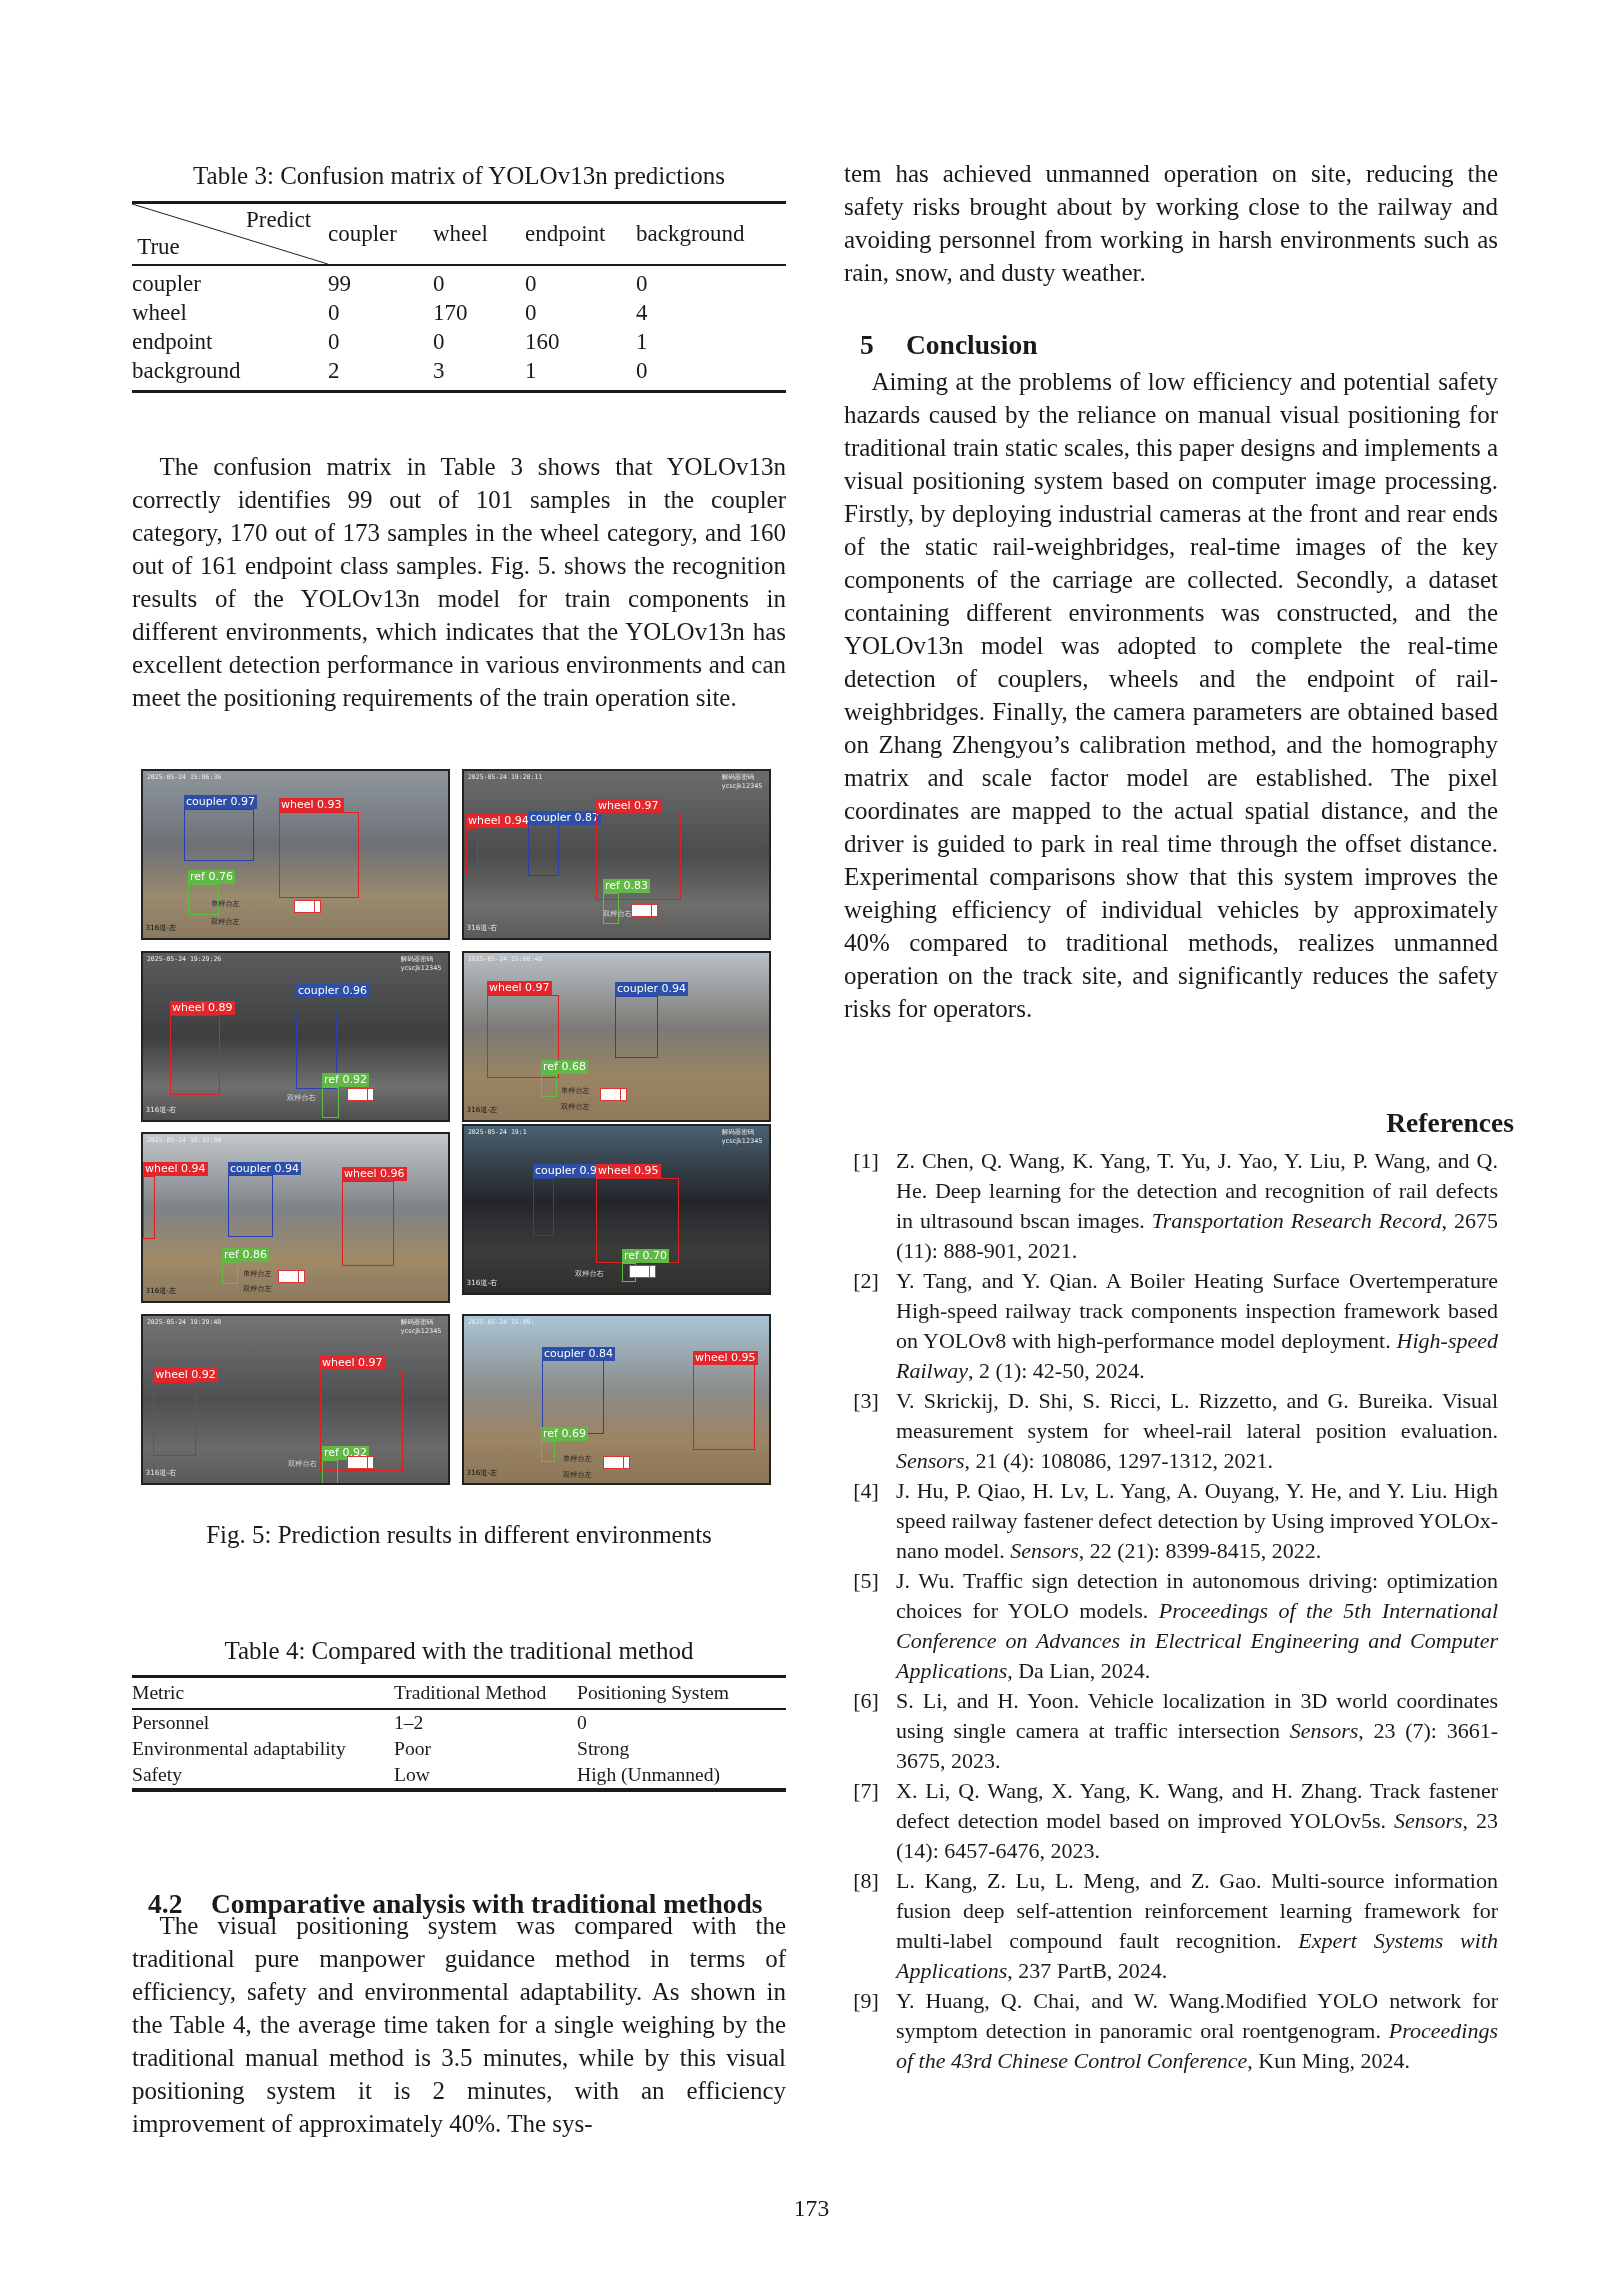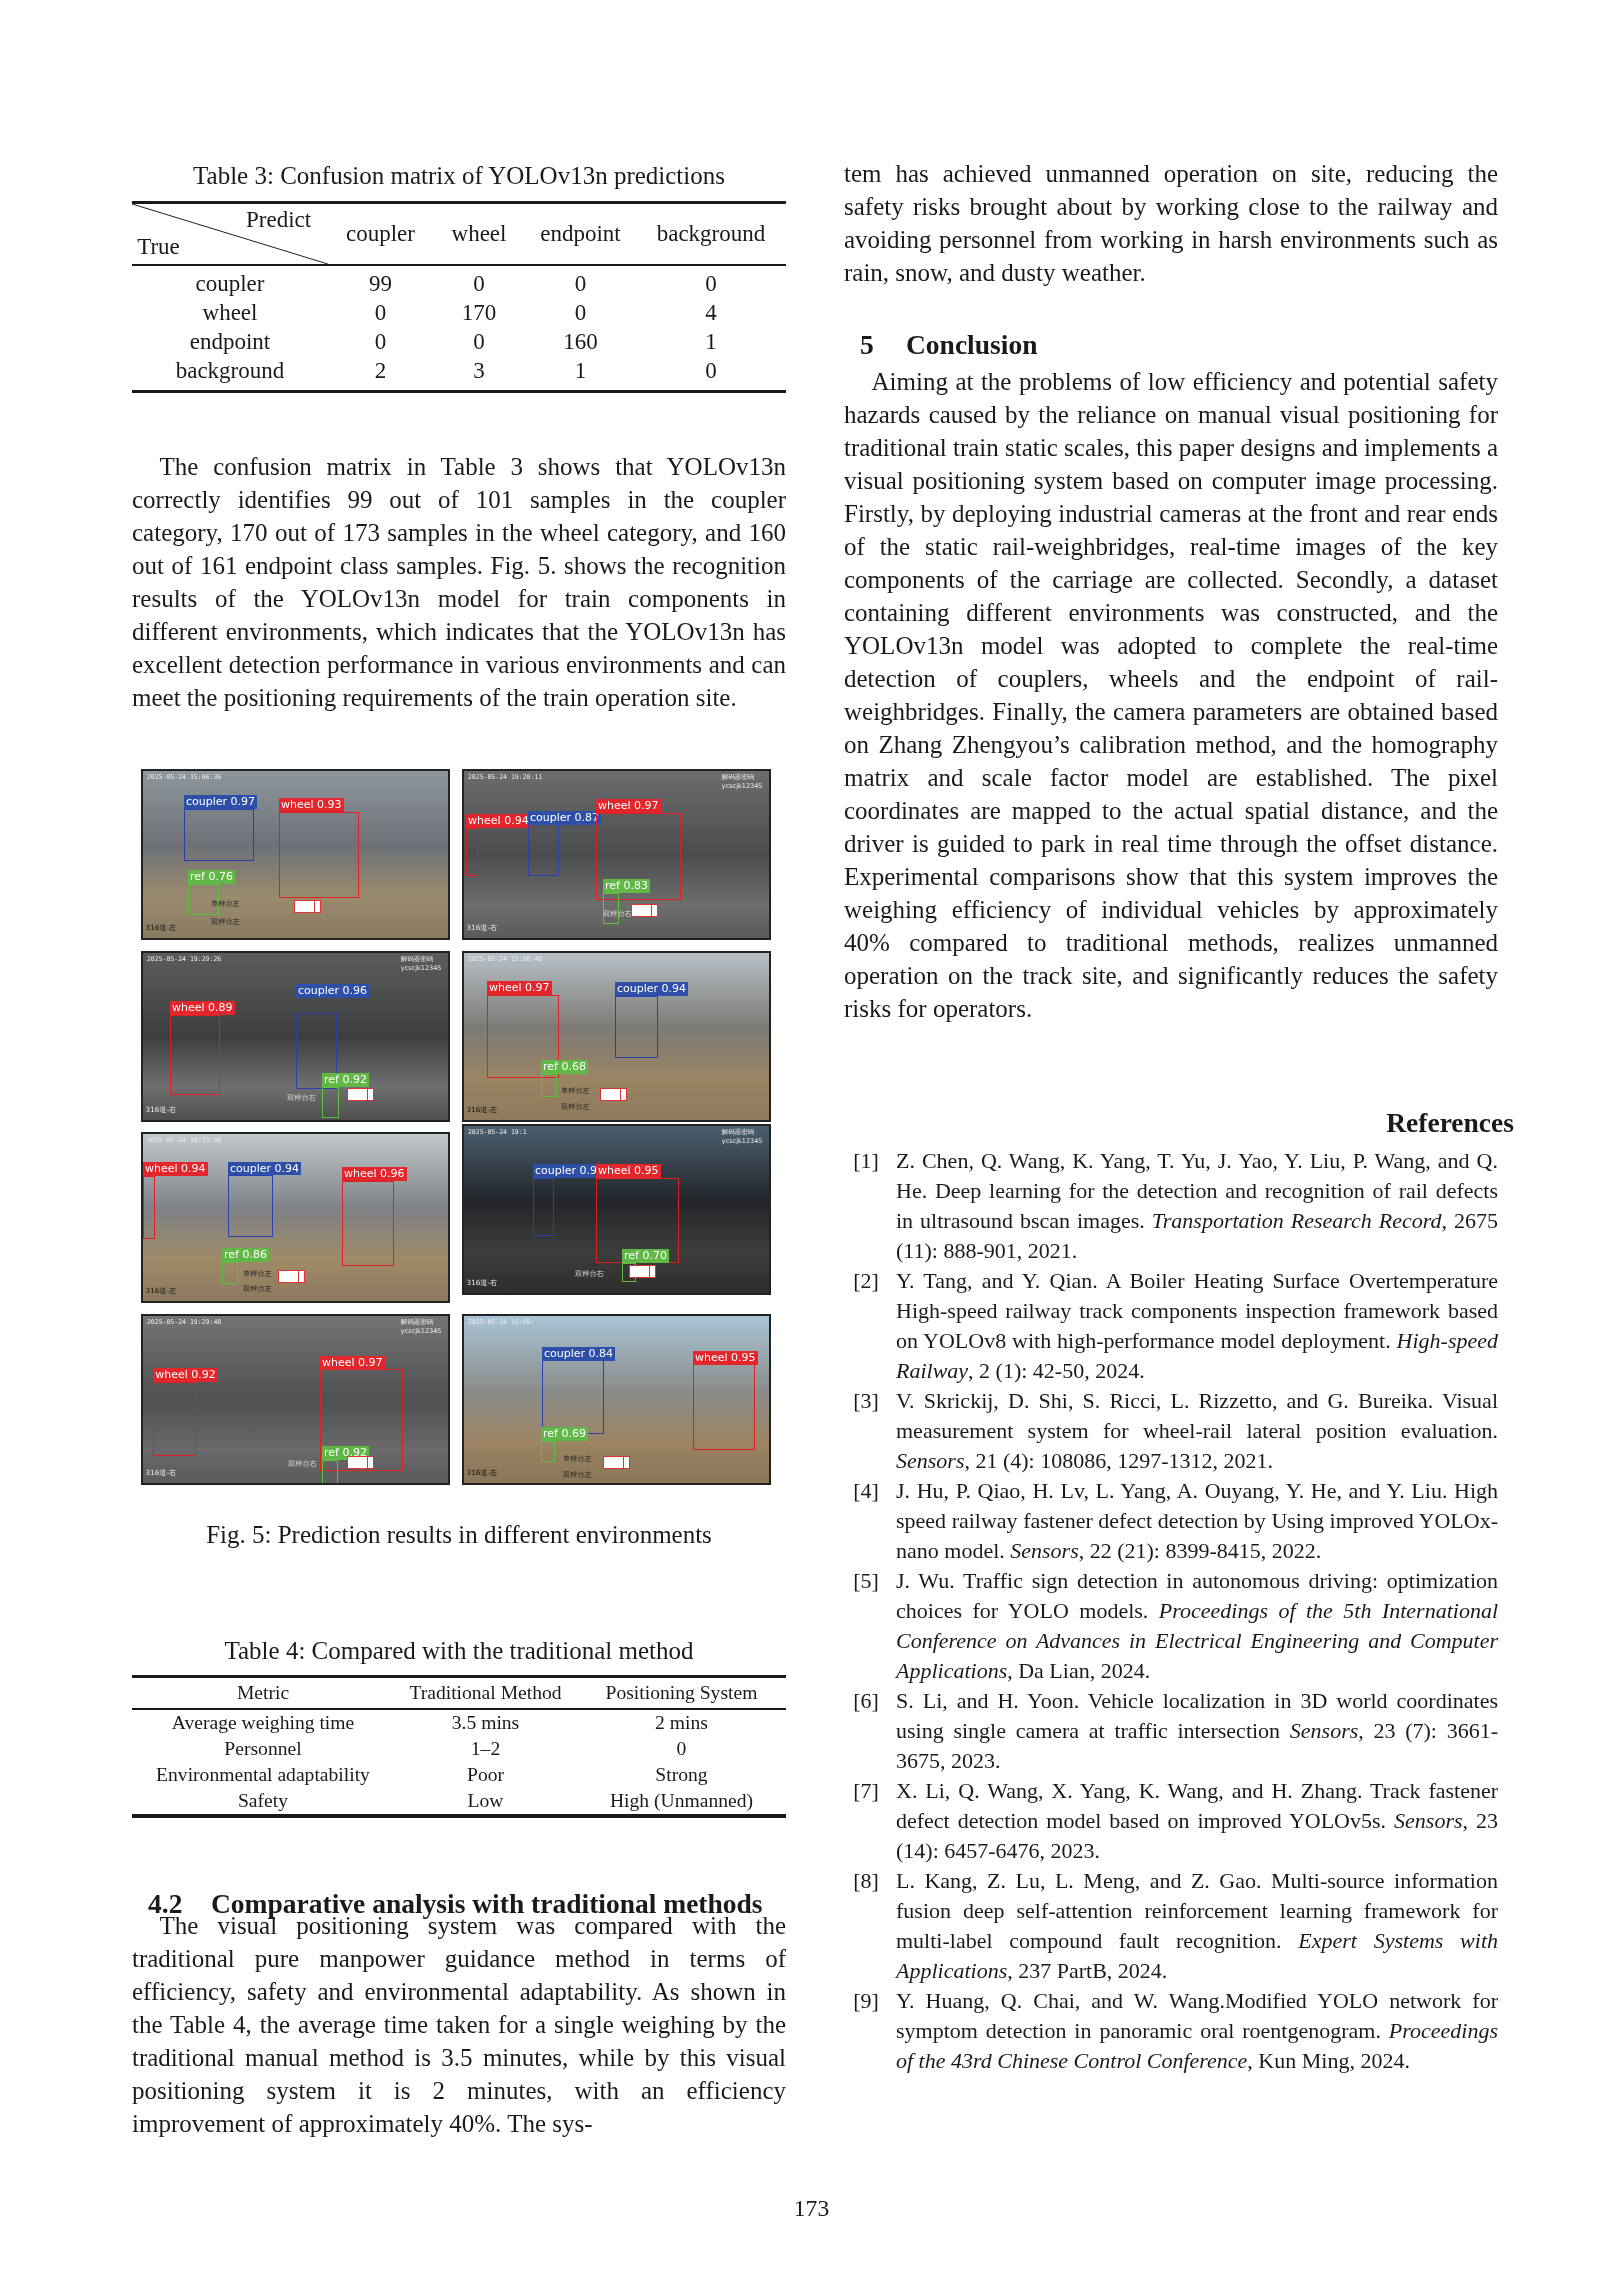--- a/index.html
+++ b/index.html
@@ -8,21 +8,21 @@
   .col { position:absolute; width:654px; }
   #left { left:132px; top:0; }
   #right { left:844px; top:0; }
   .abs { position:absolute; }
   .para { font-size:25px; line-height:33px; text-align:justify; text-indent:27.5px; margin:0; hyphens:manual; }
   .para.noindent { text-indent:0; }
   .caption { font-size:25px; text-align:center; margin:0; }
   .heading { font-weight:bold; font-size:27.5px; margin:16px; }
   .heading .num { display:inline-block; width:46px; }
   table.booktab { border-collapse:collapse; width:100%; }
-  table.booktab td, table.booktab th { font-weight:normal; text-align:center; padding:0; }
+  table.booktab td, table.booktab th { font-weight:normal; text-align:left; padding:0; }
   .rule-thick { height:3.3px; background:#1a1a1a; }
   .rule-mid { height:2px; background:#1a1a1a; }
 
   
   #t3 { font-size:23px; }
   #t3 td { height:29px; line-height:29px; }
   #t3 .hdr td { height:60px; line-height:60px; }
   .diag { position:relative; width:190px; height:60px; }
   .diag svg { position:absolute; left:0; top:0; }
   .diag .pred { position:absolute; left:114px; top:2.6px; line-height:26px; }
@@ -137,25 +137,20 @@
         <td style="width:262px">Metric</td>
         <td style="width:183px">Traditional Method</td>
         <td>Positioning System</td>
       </tr>
     </tbody>
       </table>
     <div class="rule-mid"></div>
     <table id="t4b" class="booktab" style="font-size:19.6px;">
       <tbody id="t4-body">
           <tr>
-            <td style="width: 262px; height: 26px; line-height: 26px;">Average weighing time</td>
-            <td style="width: 183px; height: 26px; line-height: 26px;">3.5 mins</td>
-            <td style="height: 26px; line-height: 26px;">2 mins</td>
-          </tr>
-          <tr>
             <td style="width: 262px; height: 26px; line-height: 26px; margin-top: 33px;">Personnel</td>
             <td style="width: 183px; height: 26px; line-height: 26px;">1–2</td>
             <td style="height: 26px; line-height: 26px;">0</td>
           </tr>
           <tr>
             <td style="width: 262px; height: 26px; line-height: 26px;">Environmental adaptability</td>
             <td style="width: 183px; height: 26px; line-height: 26px;">Poor</td>
             <td style="height: 26px; line-height: 26px;">Strong</td>
           </tr>
           <tr>

